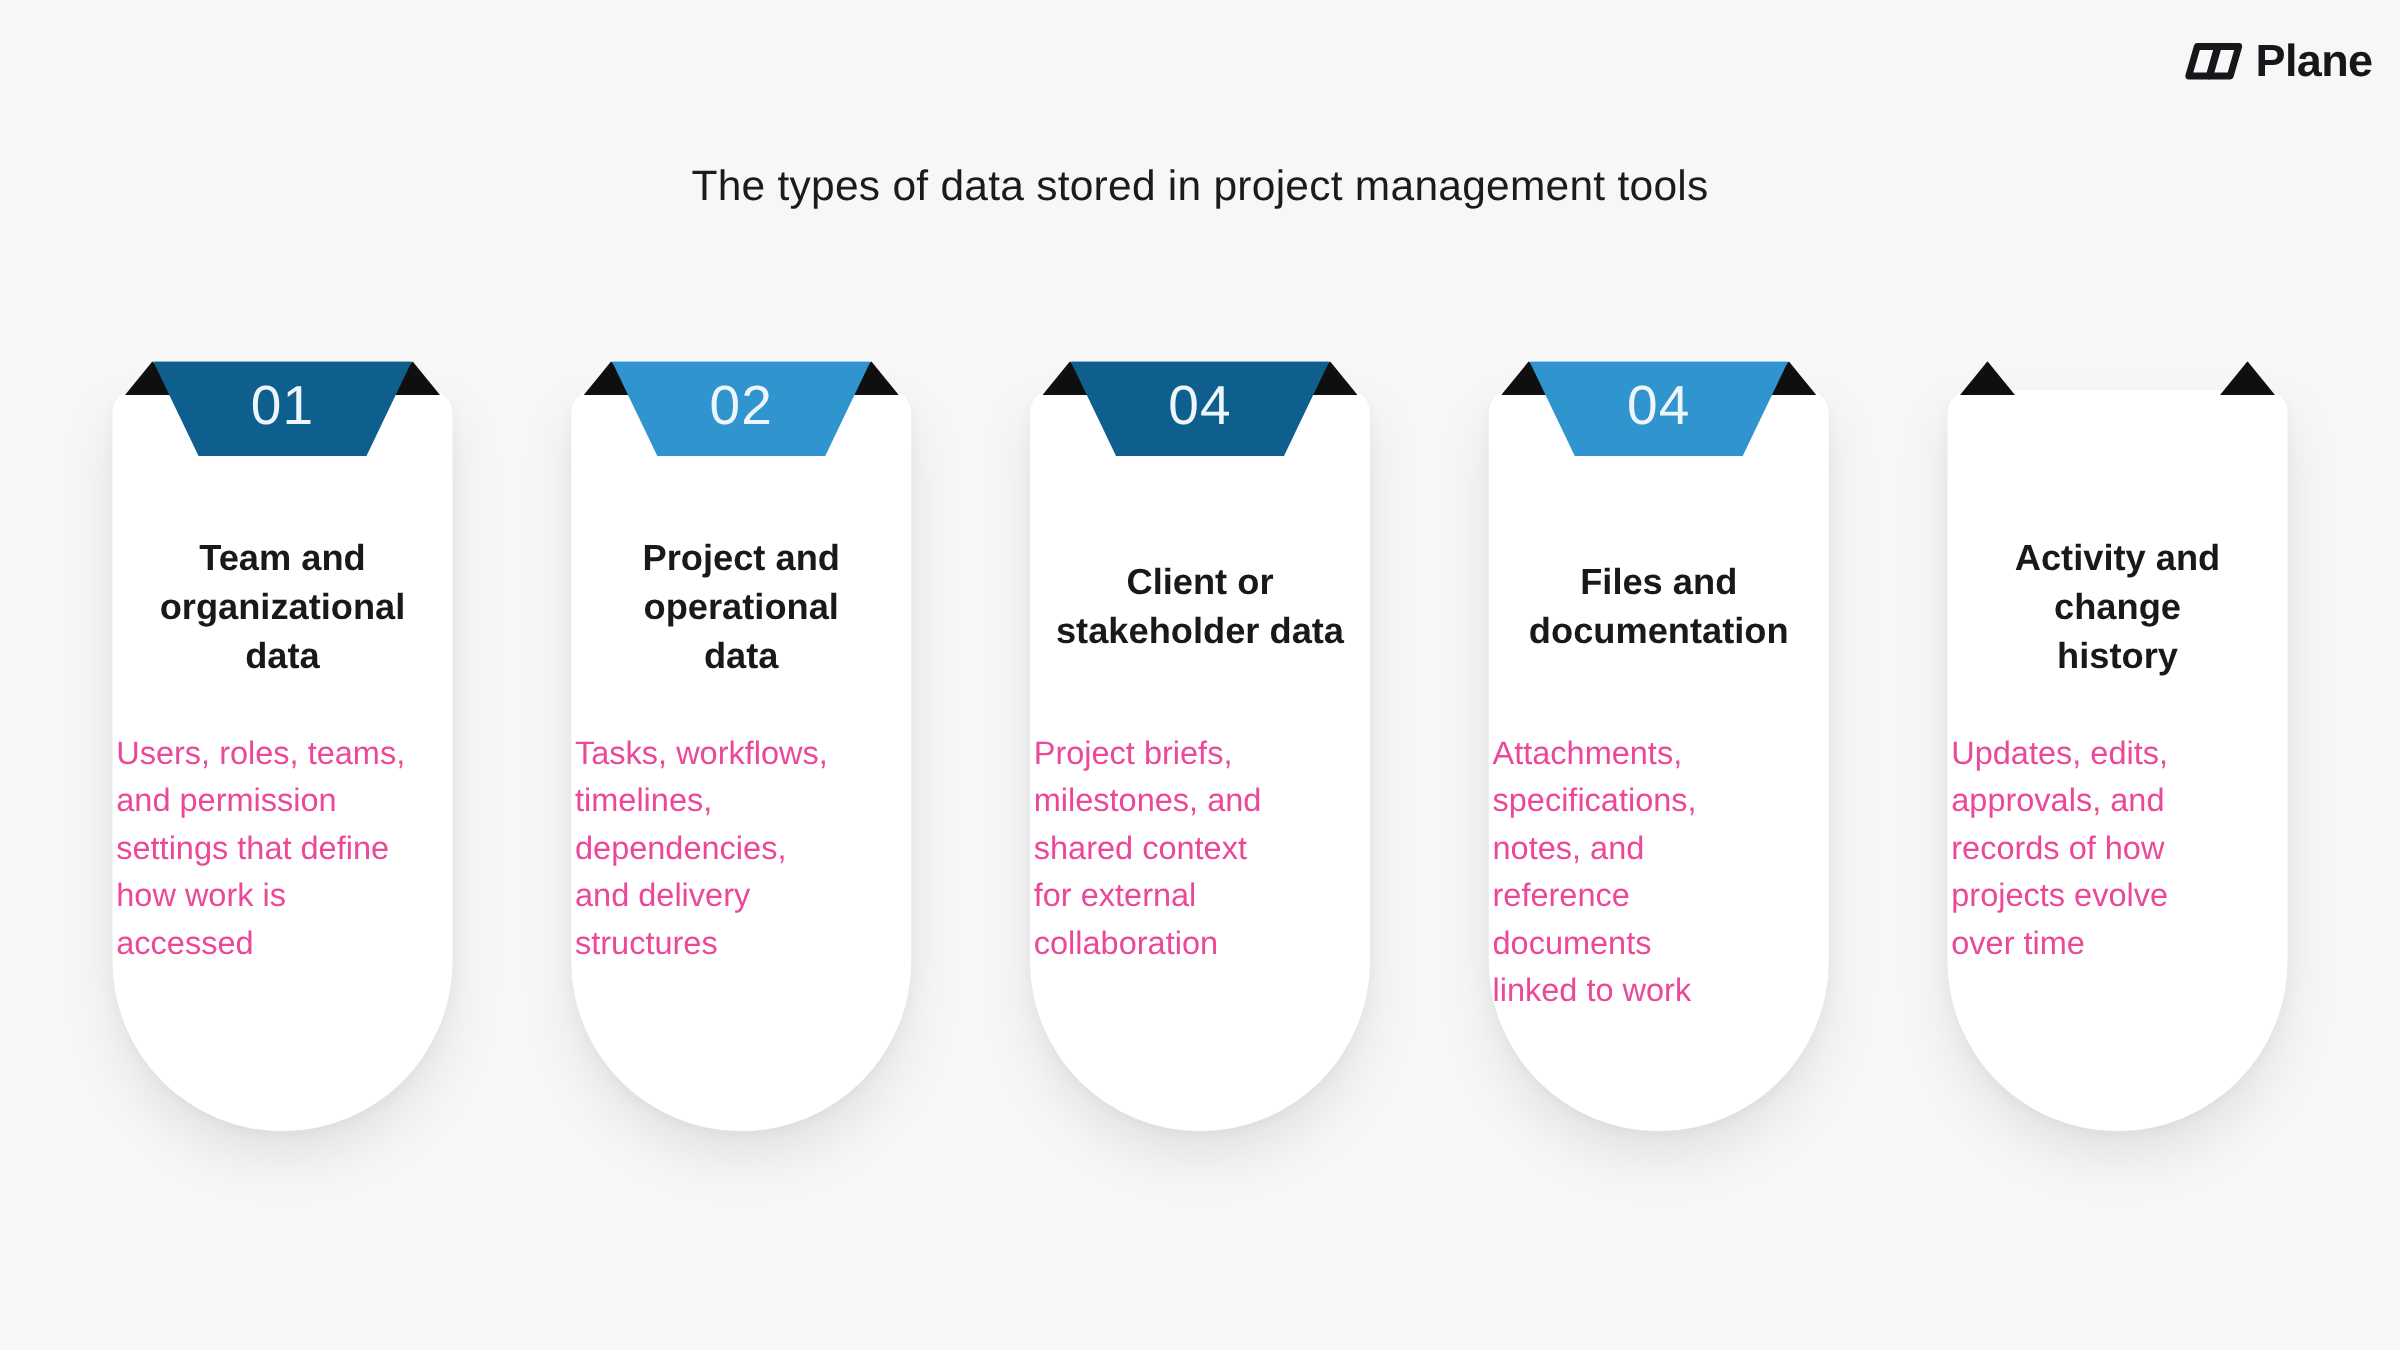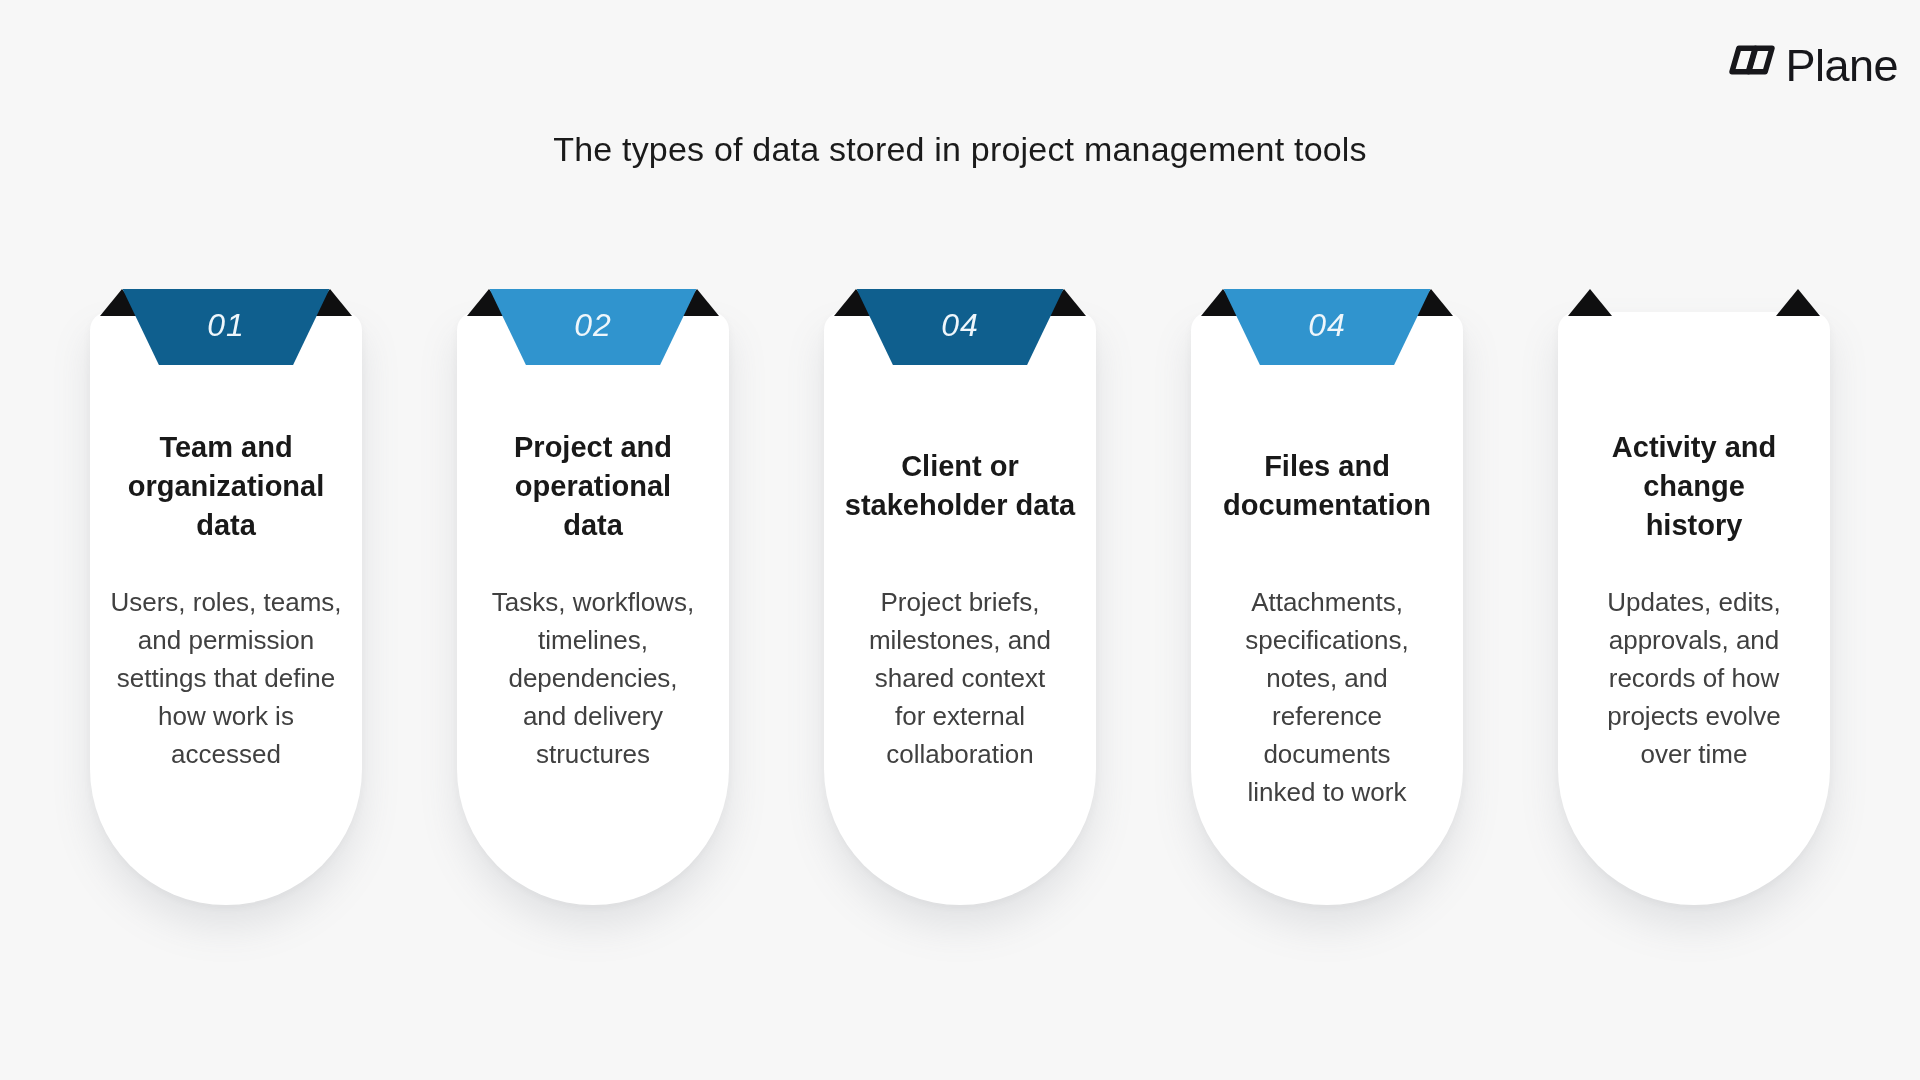--- a/index.html
+++ b/index.html
@@ -8,21 +8,21 @@
     font-family:"Liberation Sans", sans-serif;
     background:#f7f7f7;
     color:#1c1c1c;
     overflow:hidden;
   }
   .page { position:relative; width:1920px; height:1080px; background:#f7f7f7; }
 
   
   .logo { position:absolute; top:28px; right:22px; display:flex; align-items:center; gap:9px; }
   .logo-mark { width:48px; height:40px; display:block; }
-  .logo-text { font-size:45px; font-weight:400; color:#17171b; letter-spacing:-0.5px;margin-top:12px; }
+  .logo-text { font-size:36px; font-weight:700; color:#17171b; letter-spacing:-0.5px; }
 
   
   .title {
     position:absolute; top:118px; left:0; width:100%;
     text-align:center; font-size:34px; font-weight:500;
     color:#1b1b1b; letter-spacing:0.2px; line-height:62px;
   }
 
   
   .cards {
@@ -47,37 +47,36 @@
   .fold-right { right:10px; }
   .banner {
     position:absolute; top:-23px; left:50%;
     transform:translateX(-50%);
     width:207px; height:76px;
     clip-path:polygon(0 0, 100% 0, 82.4% 100%, 17.6% 100%);
     display:flex; align-items:center; justify-content:center;
     z-index:2;
   }
   .banner-number {
-    color:#eef6fb; font-size:32px; font-weight:400; letter-spacing:1px;
+    color:#eef6fb; font-size:44px; font-weight:400; letter-spacing:1px;
     margin-top:-4px;
-    font-style:italic;
   }
   .card-heading {
     margin:113px 6px 0 6px; height:122px;
     display:flex; align-items:center; justify-content:center;
     text-align:center;
     font-size:29px; font-weight:600; line-height:39px;
     color:#191919;
     white-space:pre-line;
   }
   .card-body {
     margin:36px 3px 0 3px;
-    text-align:center;
+    text-align:left;
     font-size:26px; font-weight:400; line-height:38px;
-    color:#404040;
+    color:#ec4899;
     white-space:pre-line;
   }
 </style>
 </head>
 <body>
 
 <div class="page">
 
   <div class="logo">
     <svg class="logo-mark" viewBox="0 0 52 44" fill="none" xmlns="http://www.w3.org/2000/svg">

